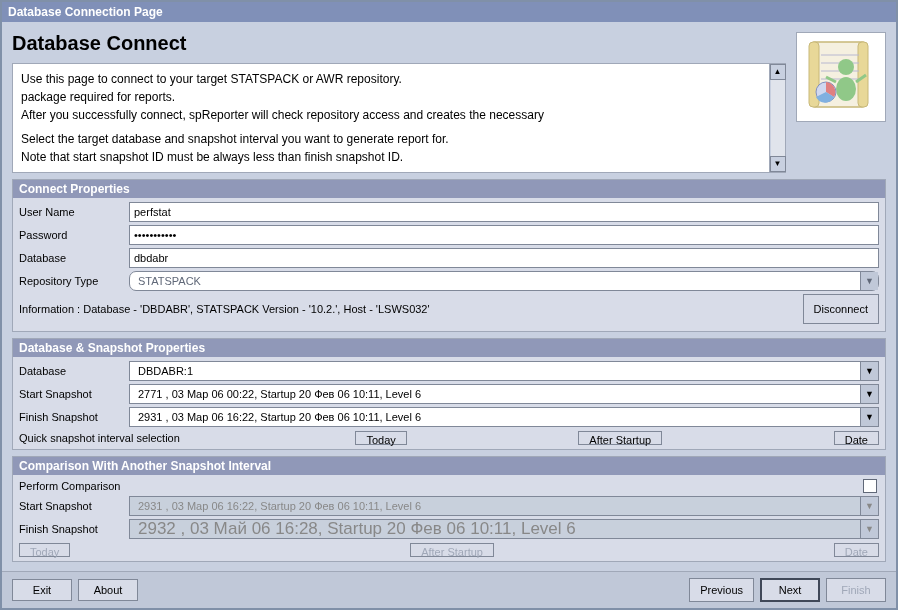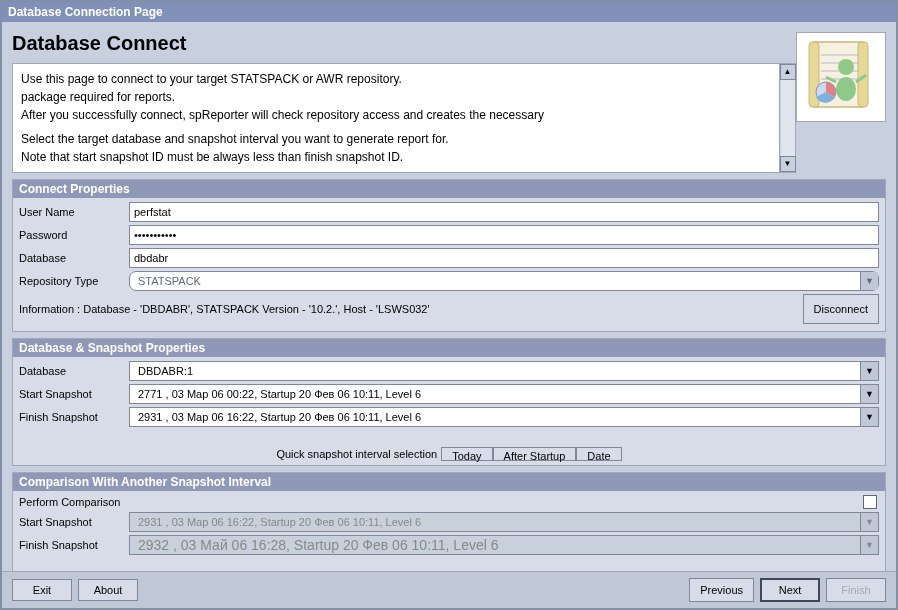--- a/index.html
+++ b/index.html
@@ -28,20 +28,21 @@
       display: flex;
       flex-direction: column;
       padding: 10px;
       gap: 6px;
       overflow: hidden;
     }
 
     .page-header {
       display: flex;
       align-items: flex-start;
+      gap: 10px;
       justify-content: center;
     }
 
     .page-header-left {
       flex: 1;
     }
 
     .page-title {
       font-size: 20px;
       font-weight: bold;
@@ -199,22 +200,22 @@
     }
 
     .info-text {
       flex: 1;
       font-size: 11px;
     }
 
     .quick-snapshot-row {
       display: flex;
       align-items: center;
-      justify-content: center;
-      margin-top: 20px;
+      justify-content: space-between;
+      margin-top: 4px;
       gap: 0;
     }
 
     .quick-label {
       font-size: 11px;
       margin-right: 4px;
     }
 
     .action-btn {
       padding: 2px 10px;
@@ -415,21 +416,21 @@
         <div class="form-row">
           <span class="form-label">Start Snapshot</span>
           <div class="form-select form-select-disabled" style="position:relative; display:flex; align-items:center;">
             <span style="flex:1; font-size:11px; padding-left:4px; color:#888;">2931 , 03 Map 06 16:22, Startup 20 Фев 06 10:11, Level 6</span>
             <div class="form-select-arrow">▼</div>
           </div>
         </div>
         <div class="form-row">
           <span class="form-label">Finish Snapshot</span>
           <div class="form-select form-select-disabled" style="position:relative; display:flex; align-items:center;">
-            <span style="flex:1; font-size:14px; padding-left:4px; color:#888;">2932 , 03 Май 06 16:28, Startup 20 Фев 06 10:11, Level 6</span>
+            <span style="flex:1; font-size:17px; padding-left:4px; color:#888;">2932 , 03 Май 06 16:28, Startup 20 Фев 06 10:11, Level 6</span>
             <div class="form-select-arrow">▼</div>
           </div>
         </div>
         <div class="quick-snapshot-row">
           <button class="action-btn nav-btn-disabled">Today</button>
           <button class="action-btn nav-btn-disabled">After Startup</button>
           <button class="action-btn nav-btn-disabled">Date</button>
         </div>
       </div>
     </div>

